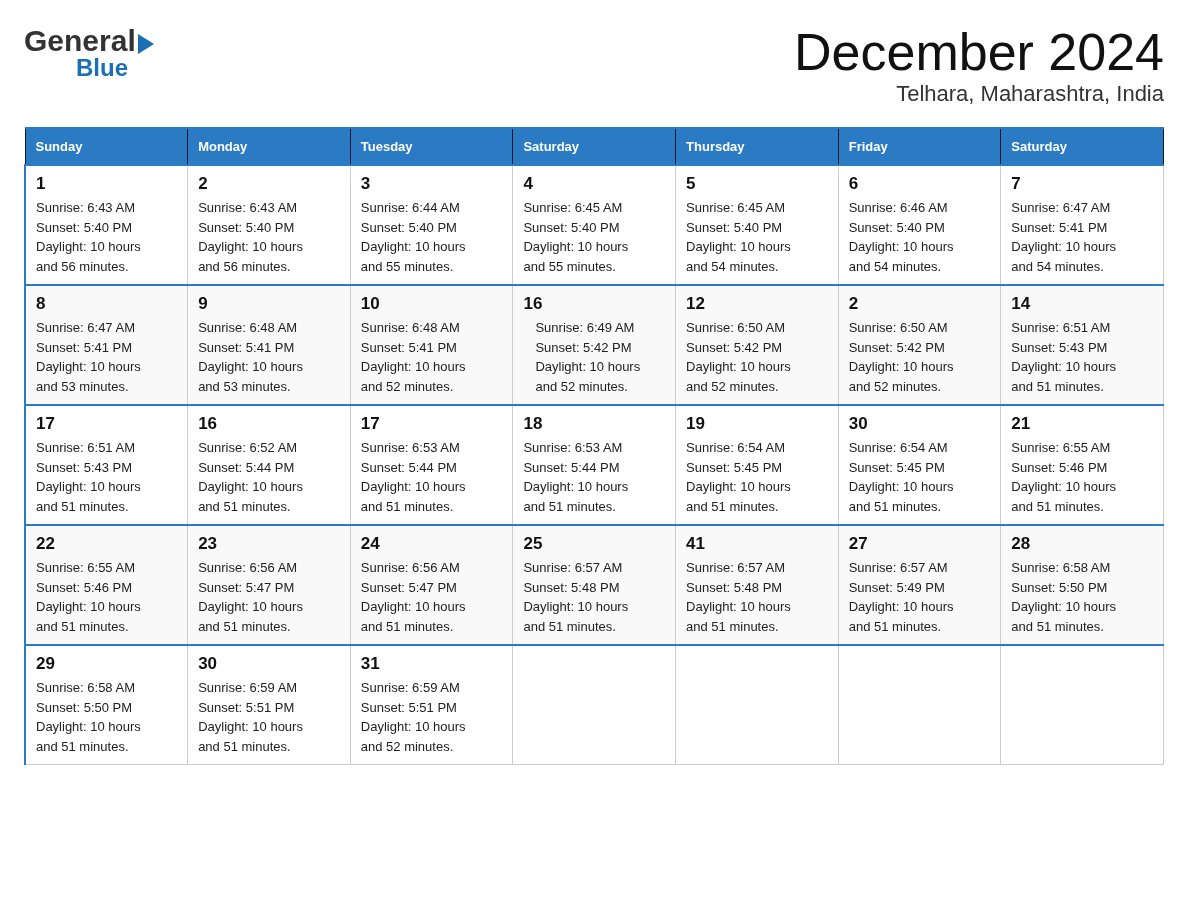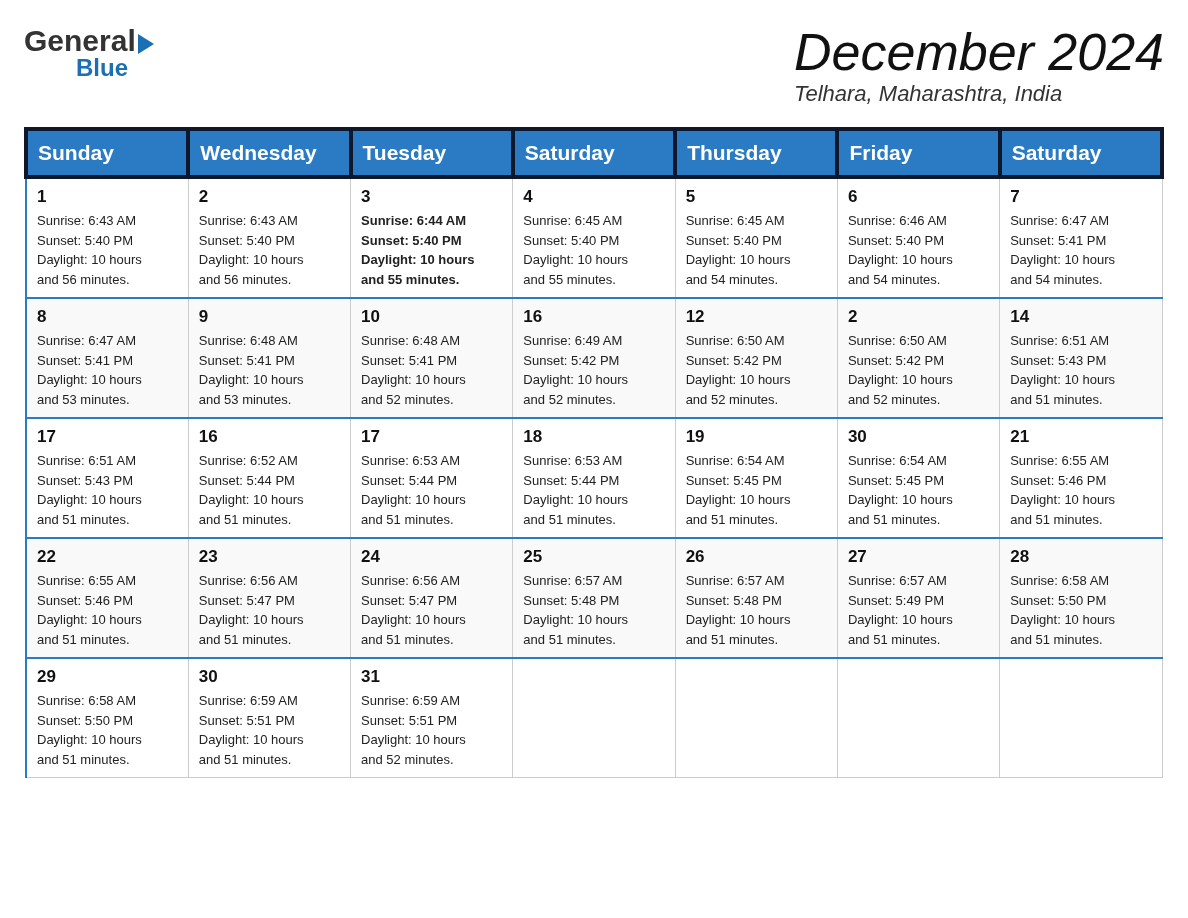--- a/index.html
+++ b/index.html
@@ -18,47 +18,46 @@
     }
     .logo-wrapper {
       display: flex;
       flex-direction: column;
     }
     .logo-top {
       display: flex;
       align-items: center;
     }
     .title-block {
-      text-align: left;
-      font-style: italic;
+      text-align: right;
     }
     .month-title {
       font-size: 52px;
       font-weight: 300;
       color: #111;
       line-height: 1.1;
     }
     .location {
       font-size: 22px;
       color: #333;
     }
     table {
       width: 100%;
       border-collapse: collapse;
     }
     thead tr {
       background-color: #2a7ac4;
     }
     thead th {
       color: #fff;
-      font-size: 21px;
+      font-size: 13px;
       font-weight: 600;
       padding: 10px 10px;
       text-align: left;
-      border: 4px solid #0f172a;
+      border: 1px solid #0f172a;
     }
     tbody td {
       border: 1px solid #ccc;
       vertical-align: top;
       padding: 8px 10px;
       width: 14.28%;
       min-height: 90px;
     }
     .day-number {
       font-size: 17px;
@@ -105,21 +104,21 @@
   <div class="title-block">
     <div class="month-title">December 2024</div>
     <div class="location">Telhara, Maharashtra, India</div>
   </div>
 </div>
 
 <table>
   <thead>
     <tr>
     <th>Sunday</th>
-        <th>Wednesday</th>
+        <th>Monday</th>
         <th>Tuesday</th>
         <th>Saturday</th>
         <th>Thursday</th>
         <th>Friday</th>
         <th>Saturday</th>
       </tr>
   </thead>
   <tbody id="calendar-body">
   <tr>
         <td>
@@ -131,21 +130,21 @@
         </td>
         <td>
           <div class="day-number">2</div>
           <div class="day-info" style="white-space: pre-line;">Sunrise: 6:43 AM
 Sunset: 5:40 PM
 Daylight: 10 hours
 and 56 minutes.</div>
         </td>
         <td>
           <div class="day-number">3</div>
-          <div class="day-info" style="white-space: pre-line; font-weight: bold;">Sunrise: 6:44 AM
+          <div class="day-info" style="white-space: pre-line;">Sunrise: 6:44 AM
 Sunset: 5:40 PM
 Daylight: 10 hours
 and 55 minutes.</div>
         </td>
         <td>
           <div class="day-number">4</div>
           <div class="day-info" style="white-space: pre-line;">Sunrise: 6:45 AM
 Sunset: 5:40 PM
 Daylight: 10 hours
 and 55 minutes.</div>
@@ -189,21 +188,21 @@
         </td>
         <td>
           <div class="day-number">10</div>
           <div class="day-info" style="white-space: pre-line;">Sunrise: 6:48 AM
 Sunset: 5:41 PM
 Daylight: 10 hours
 and 52 minutes.</div>
         </td>
         <td>
           <div class="day-number">16</div>
-          <div class="day-info" style="white-space: pre-line;">Sunrise: 6:49 AM
+          <div class="day-info" style="white-space: pre-line; margin-left: 12px;">Sunrise: 6:49 AM
 Sunset: 5:42 PM
 Daylight: 10 hours
 and 52 minutes.</div>
         </td>
         <td>
           <div class="day-number">12</div>
           <div class="day-info" style="white-space: pre-line;">Sunrise: 6:50 AM
 Sunset: 5:42 PM
 Daylight: 10 hours
 and 52 minutes.</div>
@@ -297,21 +296,21 @@
 and 51 minutes.</div>
         </td>
         <td>
           <div class="day-number">25</div>
           <div class="day-info" style="white-space: pre-line;">Sunrise: 6:57 AM
 Sunset: 5:48 PM
 Daylight: 10 hours
 and 51 minutes.</div>
         </td>
         <td>
-          <div class="day-number">26</div>
+          <div class="day-number">41</div>
           <div class="day-info" style="white-space: pre-line;">Sunrise: 6:57 AM
 Sunset: 5:48 PM
 Daylight: 10 hours
 and 51 minutes.</div>
         </td>
         <td>
           <div class="day-number">27</div>
           <div class="day-info" style="white-space: pre-line;">Sunrise: 6:57 AM
 Sunset: 5:49 PM
 Daylight: 10 hours

